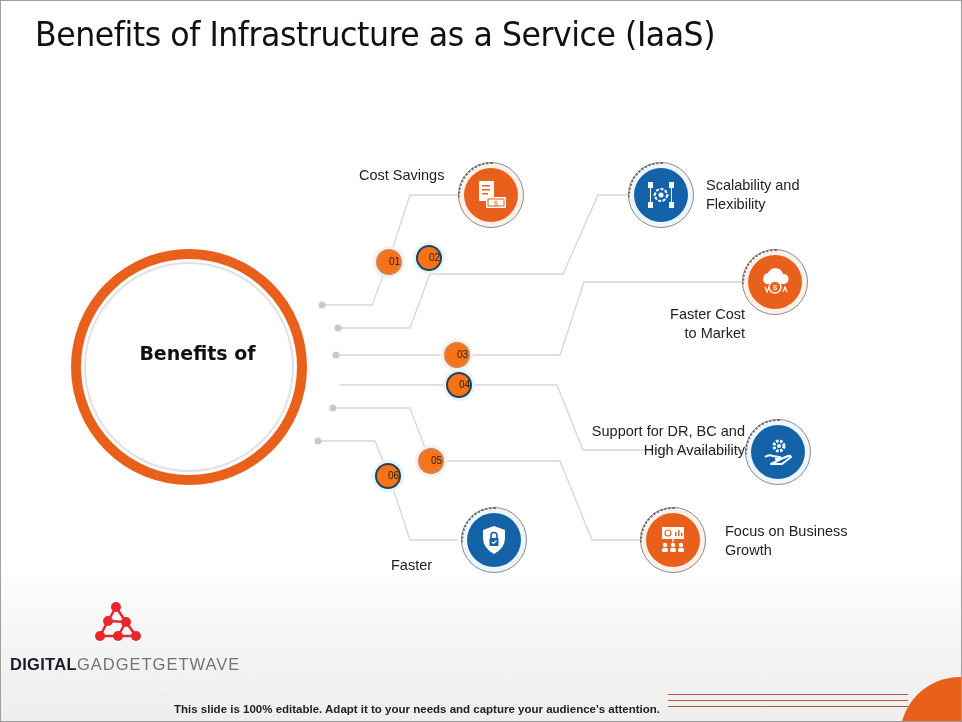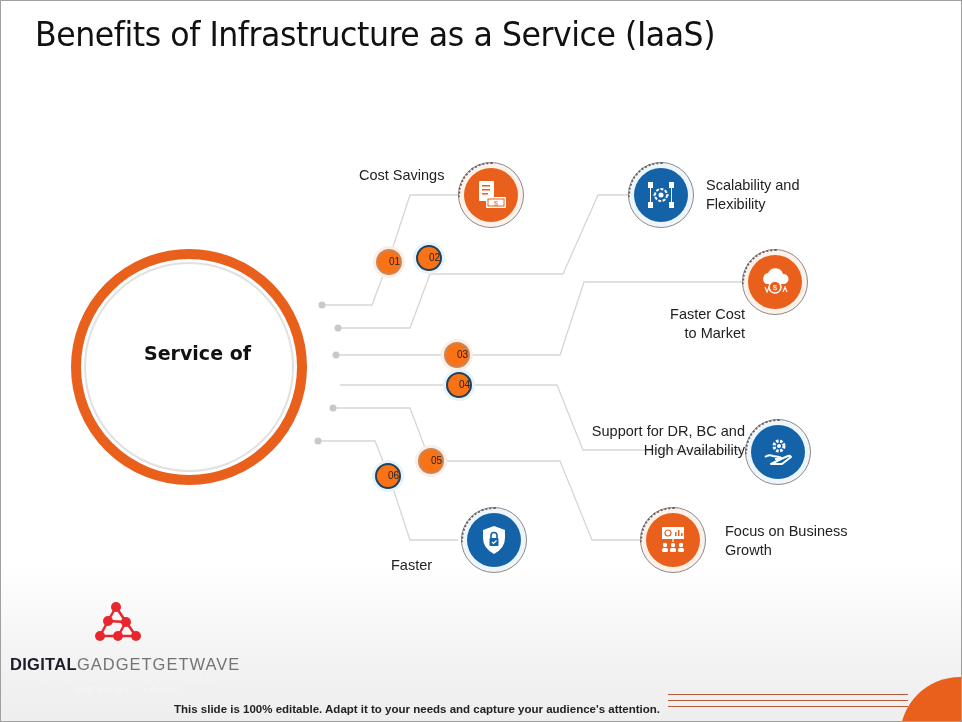--- a/index.html
+++ b/index.html
@@ -58,21 +58,21 @@
     <circle cx="336" cy="355" r="3.5"></circle>
     <circle cx="333" cy="408" r="3.5"></circle>
     <circle cx="318" cy="441" r="3.5"></circle>
   </g>
 
   <circle cx="189" cy="367" r="113" fill="none" stroke="#e8601c" stroke-width="10"></circle>
   <circle cx="189" cy="367" r="104" fill="none" stroke="#e1e1e1" stroke-width="2"></circle>
 </svg>
 
 <div class="center-text">
-  <div>Service of</div>
+  <div>Benefits of</div>
 </div>
 
 <div class="num o" style="left:376px;top:249px;">01</div>
 <div class="num b" style="left:416px;top:245px;">02</div>
 <div class="num o" style="left:444px;top:342px;">03</div>
 <div class="num b" style="left:446px;top:372px;">04</div>
 <div class="num o" style="left:418px;top:448px;">05</div>
 <div class="num b" style="left:375px;top:463px;">06</div>
 
 <div class="label" style="left:359px;top:166px;">Cost Savings</div>

